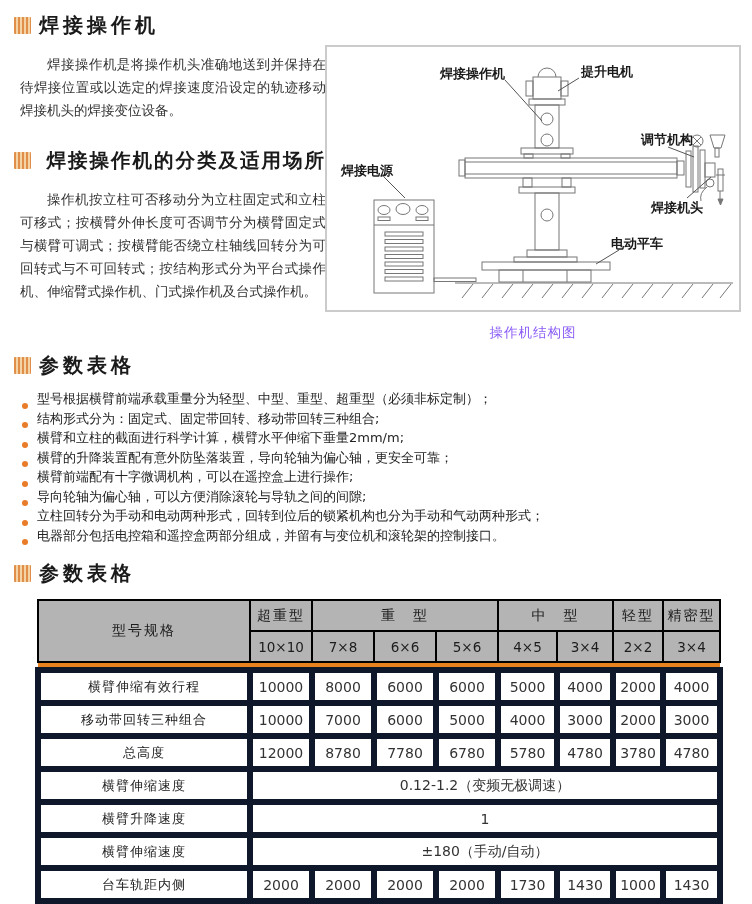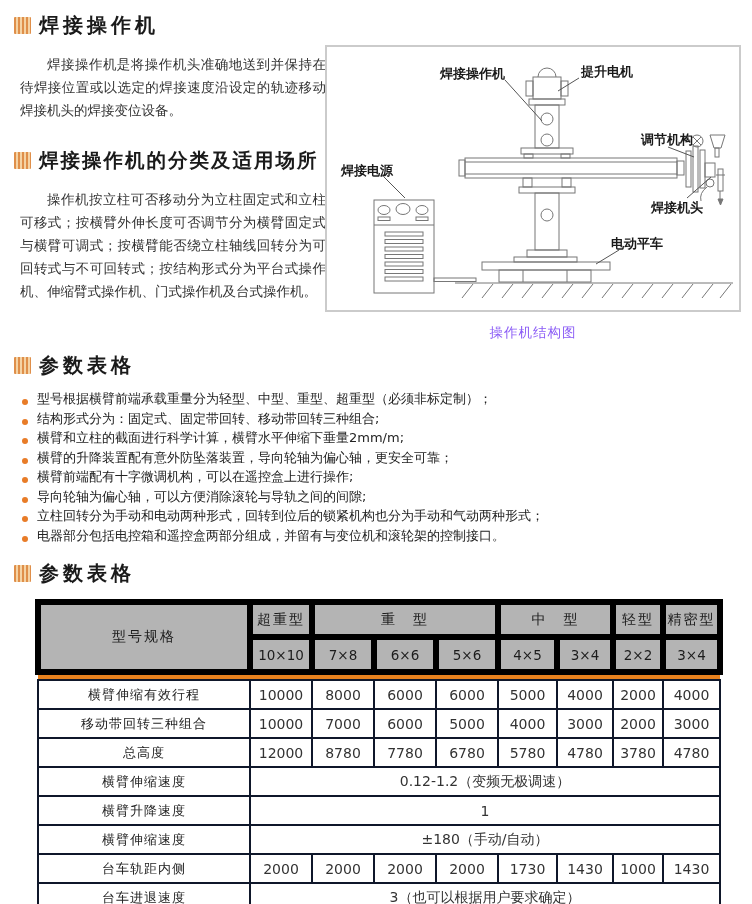--- a/index.html
+++ b/index.html
@@ -13,44 +13,44 @@
     background:repeating-linear-gradient(90deg,#df8f4a 0 2px,#f5d3a4 2px 4px);
     border-radius:1px;}
   .sec-head h2{margin:0;font-size:20px;font-weight:bold;color:#1a1a1a;letter-spacing:4px;}
 
   
   .para{font-size:13.5px;line-height:23px;color:#333;text-indent:2em;
         text-align:justify;margin:14px 0 0 6px;}
 
   
   #left-col{left:14px;top:12px;width:312px;}
-  #class-head{margin-top:25px;}
+  #class-head{margin-top:25px;justify-content:space-between;}
   #class-head h2{letter-spacing:2px;font-size:19.5px;}
 
   
   #diagram-wrap{left:325px;top:45px;width:416px;}
   #diagram-box{width:412px;height:263px;border:2px solid #cbcbcb;background:#fff;}
   #diagram-caption{text-align:center;font-size:13.5px;color:#8b5cf6;margin-top:12px;letter-spacing:1px;}
   svg text{font-family:"DejaVu Sans",sans-serif;font-size:13px;font-weight:bold;fill:#1a1a1a;}
 
   
   #features{left:14px;top:352px;width:732px;}
   #features ul{list-style:none;margin:10px 0 0 8px;padding:0;}
-  #features li{display:flex;align-items:center;line-height:19.5px;font-size:13px;color:#222;}
+  #features li{display:flex;align-items:flex-end;line-height:19.5px;font-size:13px;color:#222;}
   .dot{width:6px;height:6px;border-radius:50%;background:#e87c28;flex:0 0 6px;
        margin:7px 9px 0 0;}
 
   
   #params{left:14px;top:560px;width:730px;}
   table{border-collapse:collapse;table-layout:fixed;width:682px;margin:12px 0 0 21px;
         font-size:13px;}
-  thead th{background:#b4b4b4;border:6px solid #000000;color:#1c1c1c;font-weight:normal;
+  thead th{background:#b4b4b4;border:2px solid #000000;color:#1c1c1c;font-weight:normal;
         height:27px;font-size:14px;letter-spacing:2px;}
   thead th.model{letter-spacing:0;font-size:13.5px;}
-  tbody td{border:2px solid #0f172a;text-align:center;height:25px;color:#333;font-size:14px;}
+  tbody td{border:6px solid #0f172a;text-align:center;height:25px;color:#333;font-size:14px;}
   tbody td.lbl{font-size:13px;color:#222;letter-spacing:1px;}
   tr.orange-bar td{border:0;height:4px;padding:0;background:#e8821e;line-height:0;}
   td.footer{text-align:left;padding-left:40px;font-size:13px;letter-spacing:1px;}
 </style>
 </head>
 <body>
 
 <div id="left-col" class="abs">
   <div class="sec-head">
     <span class="sec-icon"></span>

